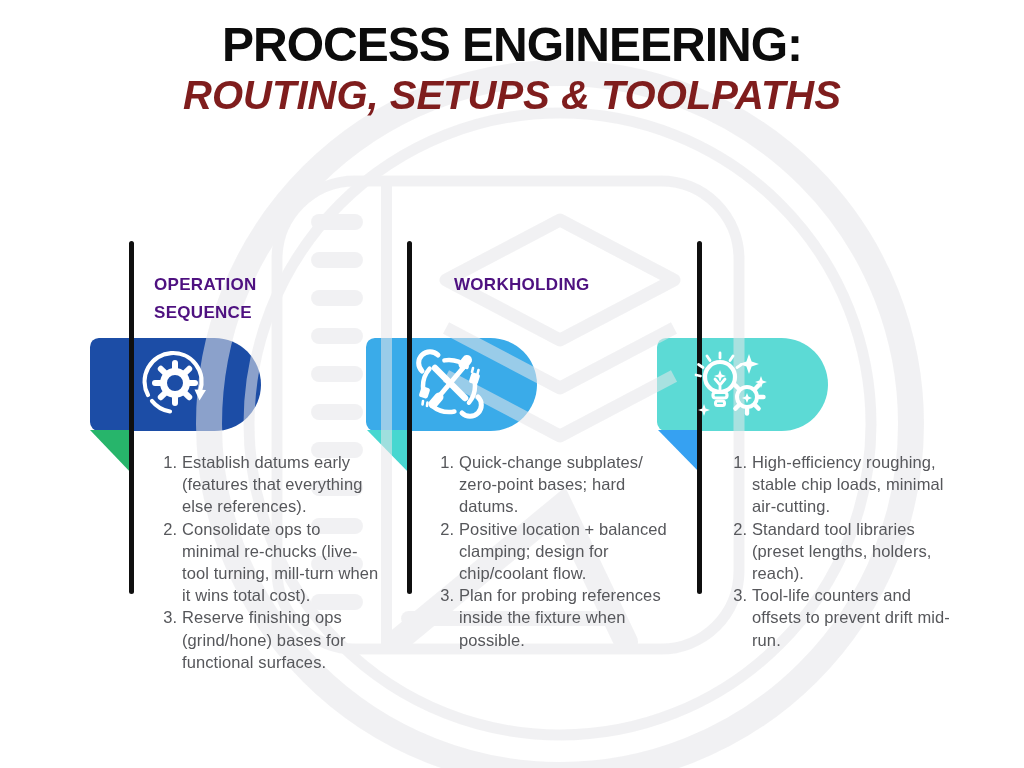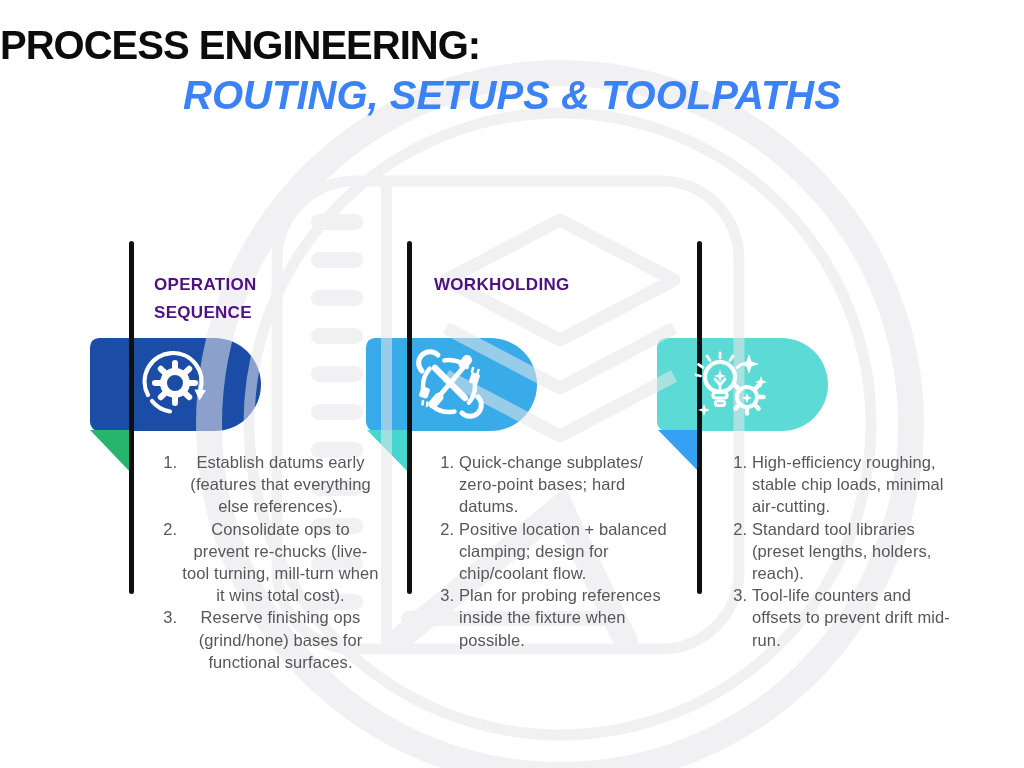--- a/index.html
+++ b/index.html
@@ -2,52 +2,52 @@
 <html><head>
 <meta charset="utf-8">
 <style>
   html,body{margin:0;padding:0;background:#ffffff;}
   #canvas{
     position:relative;width:1024px;height:768px;overflow:hidden;background:#ffffff;
     font-family:"Liberation Sans","DejaVu Sans",sans-serif;
   }
   
   .title-line1{
-    position:absolute;top:22px;left:0;width:1024px;z-index:3;
-    font-size:40px;font-weight:bold;letter-spacing:-1px;color:#0c0c0c;line-height:46px;
+    position:absolute;top:22px;left:0;width:1024px;text-align:center;z-index:3;
+    font-size:48px;font-weight:bold;letter-spacing:-1px;color:#0c0c0c;line-height:46px;
   }
   .title-line2{
     position:absolute;top:72px;left:0;width:1024px;text-align:center;z-index:3;
-    font-size:40px;font-weight:bold;font-style:italic;letter-spacing:0px;color:#3b82f6;line-height:46px;
+    font-size:40px;font-weight:bold;font-style:italic;letter-spacing:0px;color:#7f1d1d;line-height:46px;
   }
   
   .watermark{position:absolute;left:0;top:0;z-index:2;pointer-events:none;opacity:.55;}
   
   .vline{position:absolute;top:241px;width:5px;height:353px;border-radius:3px;background:#0f0f0f;z-index:3;}
   .vline.c1{left:129px}.vline.c2{left:407px}.vline.c3{left:697px}
   .heading{
     position:absolute;top:271px;width:172px;z-index:3;color:#4e1180;
     font-size:17px;font-weight:bold;line-height:28px;letter-spacing:.3px;
   }
-  .heading.c1{left:154px}.heading.c2{left:434px}.heading.c3{left:726px}
+  .heading.c1{left:154px}.heading.c2{left:454px}.heading.c3{left:726px}
   .pill{position:absolute;top:338px;width:171px;height:93px;z-index:1;border-radius:9px 47px 47px 9px;}
   .pill.c1{left:90px;background:#1c4da6;}
   .pill.c2{left:366px;background:#3aabe9;}
   .pill.c3{left:657px;background:#5cdad5;}
   .fold{position:absolute;top:430px;height:45px;z-index:1;clip-path:polygon(0 0,100% 0,100% 100%);}
   .fold.c1{left:90px;width:43px;background:#27b56b;}
   .fold.c2{left:367px;width:44px;background:#47d7d0;}
   .fold.c3{left:658px;width:44px;background:#36a1f2;}
   .badge-icon{position:absolute;top:346px;width:76px;height:76px;z-index:3;}
   .badge-icon.c1{left:136px}.badge-icon.c2{left:411px}.badge-icon.c3{left:692px}
   .list{
     position:absolute;top:451px;z-index:3;margin:0;padding:0 0 0 19px;
     color:#56575b;font-size:16.5px;line-height:22.2px;letter-spacing:.1px;
   }
-  .list.c1{left:163px;width:197px;text-align:center;}
+  .list.c1{left:163px;width:197px;}
   .list.c2{left:440px;width:215px;}
   .list.c3{left:733px;width:212px;}
   .list li{margin:0;padding:0;}
 </style>
 </head>
 <body>
 
 <div id="canvas">
 
   <div class="pill c1"></div>
@@ -165,21 +165,21 @@
       <path d="M57 8 L59.6 15.4 L67 18 L59.6 20.6 L57 28 L54.4 20.6 L47 18 L54.4 15.4 Z"></path>
       <path d="M69 30 L70.6 34.4 L75 36 L70.6 37.6 L69 42 L67.4 37.6 L63 36 L67.4 34.4 Z"></path>
       <path d="M12 58 L13.6 62.4 L18 64 L13.6 65.6 L12 70 L10.4 65.6 L6 64 L10.4 62.4 Z"></path>
       <path d="M28 24 L29.6 28.4 L34 30 L29.6 31.6 L28 36 L26.4 31.6 L22 30 L26.4 28.4 Z"></path>
       <path d="M55 47 L56.4 50.6 L60 52 L56.4 53.4 L55 57 L53.6 53.4 L50 52 L53.6 50.6 Z"></path>
     </g>
   </svg>
 
   <ol class="list c1">
     <li>Establish datums early (features that everything else references).</li>
-    <li>Consolidate ops to prevent re-chucks (live-tool turning, mill-turn when it wins total cost).</li>
+    <li>Consolidate ops to minimal re-chucks (live-tool turning, mill-turn when it wins total cost).</li>
     <li>Reserve finishing ops (grind/hone) bases for functional surfaces.</li>
   </ol>
   <ol class="list c3">
     <li>High-efficiency roughing, stable chip loads, minimal air-cutting.</li>
     <li>Standard tool libraries (preset lengths, holders, reach).</li>
     <li>Tool-life counters and offsets to prevent drift mid-run.</li>
   </ol>
   <ol class="list c2">
     <li>Quick-change subplates/ zero-point bases; hard datums.</li>
     <li>Positive location + balanced clamping; design for chip/coolant flow.</li>

